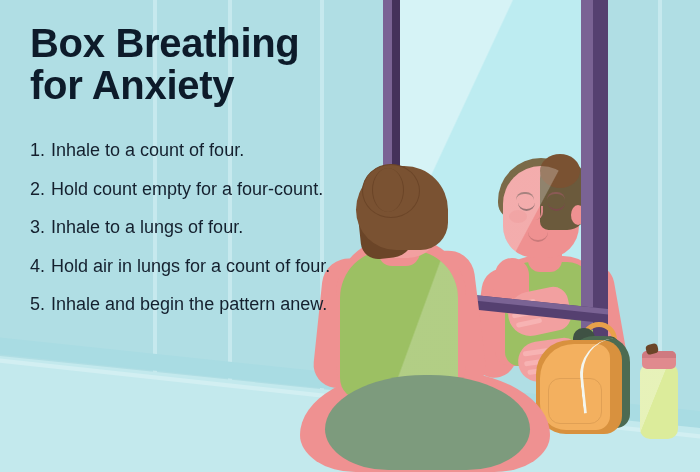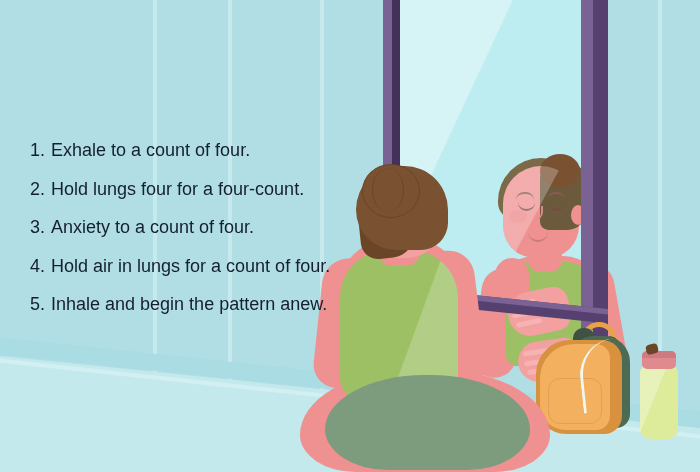--- a/index.html
+++ b/index.html
@@ -341,33 +341,37 @@
   <div class="fig b-tank-shade"></div>
   <div class="fig b-shorts"></div>
   <div class="fig b-neck"></div>
   <div class="fig b-ear"></div>
   <div class="fig b-head"></div>
   <div class="fig b-hair-nape"></div>
   <div class="fig b-hair"></div>
   <div class="fig b-bun"></div>
   <div class="fig b-bun-line"></div>
 
+  <div class="title">
+    <div>Box Breathing</div>
+    <div>for Anxiety</div>
+  </div>
 
   <div class="steps">
     <div class="step">
       <span class="step-num">1.</span>
-      <span class="step-text">Exhale to a count of four.</span>
+      <span class="step-text">Inhale to a count of four.</span>
     </div>
     <div class="step">
       <span class="step-num">2.</span>
-      <span class="step-text">Hold lungs four for a four-count.</span>
+      <span class="step-text">Hold count empty for a four-count.</span>
     </div>
     <div class="step">
       <span class="step-num">3.</span>
-      <span class="step-text">Anxiety to a count of four.</span>
+      <span class="step-text">Inhale to a lungs of four.</span>
     </div>
     <div class="step">
       <span class="step-num">4.</span>
       <span class="step-text">Hold air in lungs for a count of four.</span>
     </div>
     <div class="step">
       <span class="step-num">5.</span>
       <span class="step-text">Inhale and begin the pattern anew.</span>
     </div>
   </div>

